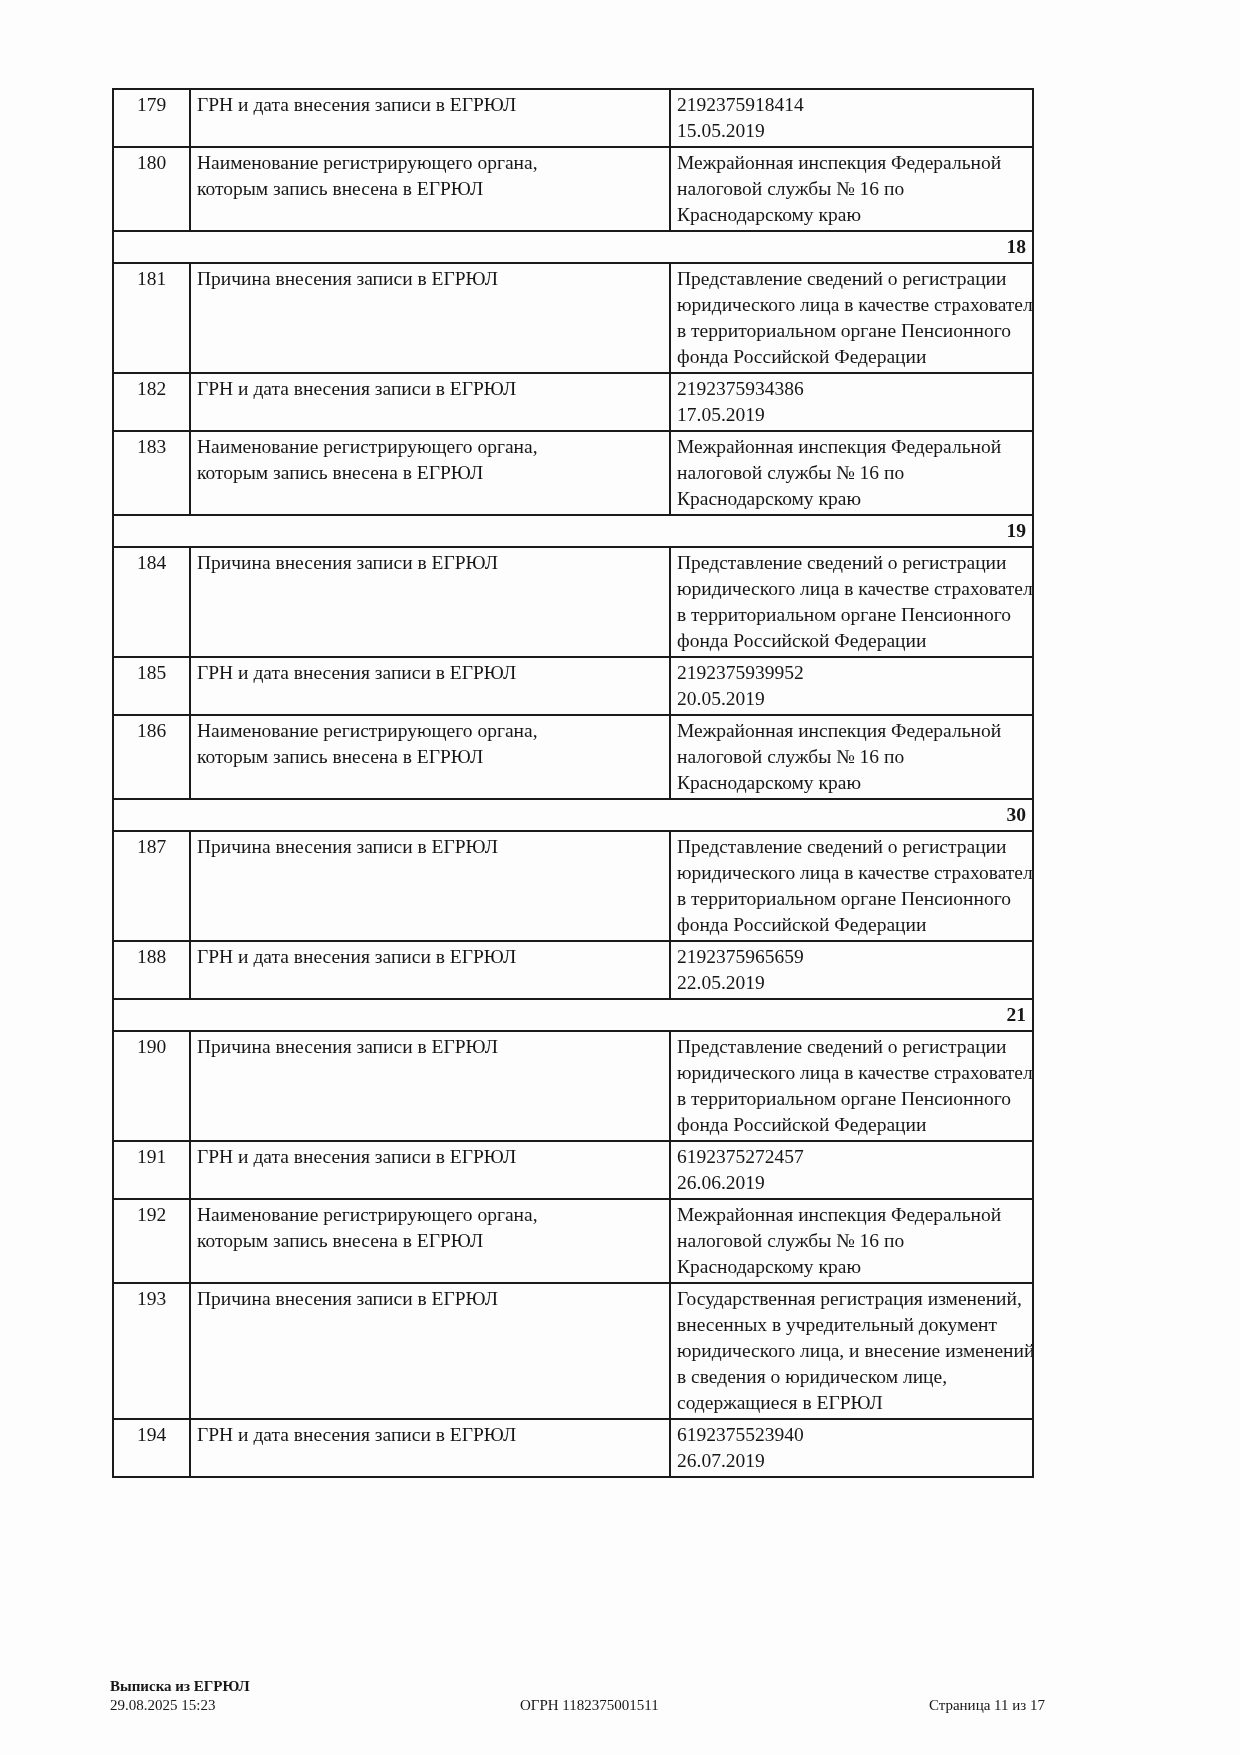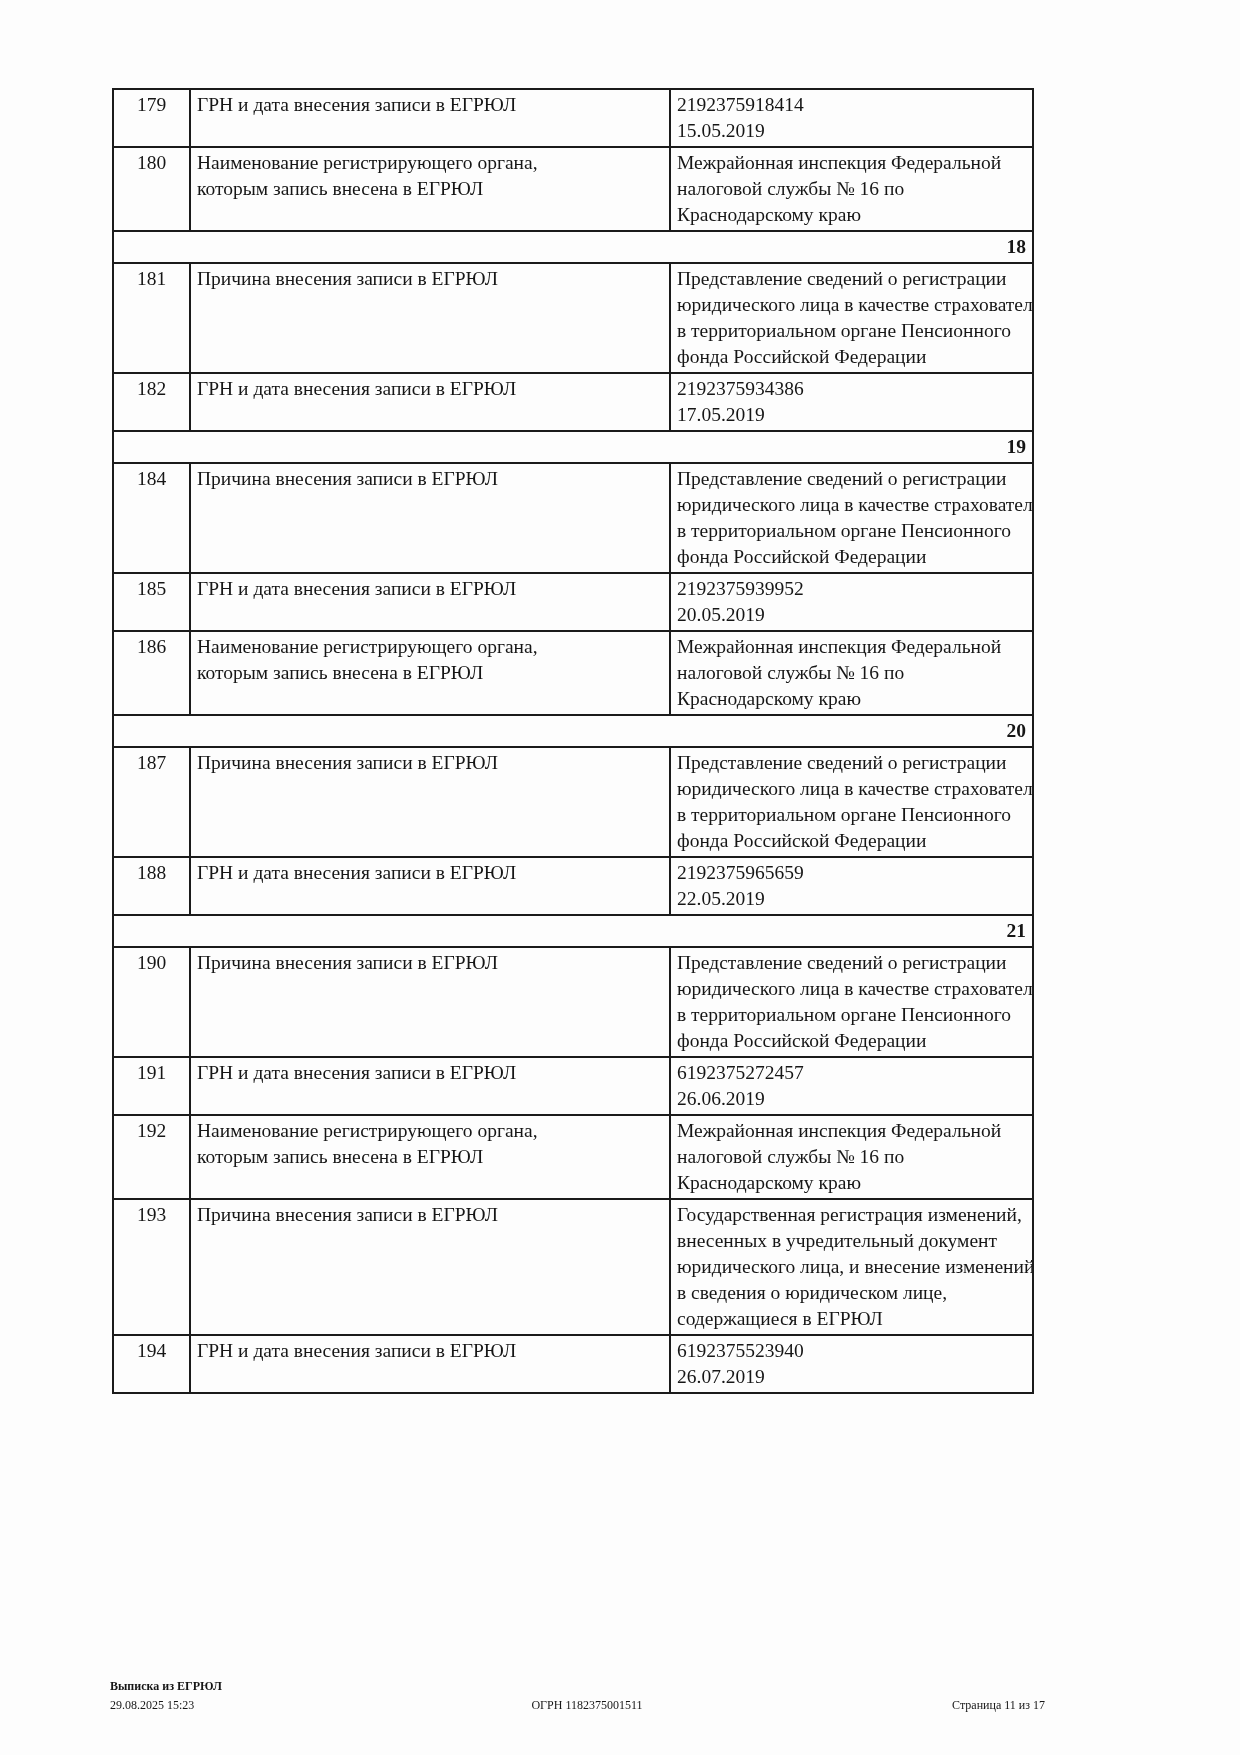--- a/index.html
+++ b/index.html
@@ -40,21 +40,21 @@
     white-space: normal;
     padding: 2px 0;
   }
   .footer {
     position: absolute;
     left: 110px; top: 1672px;
     width: 935px;
     display: flex;
     justify-content: space-between;
     align-items: flex-end;
-    font-size: 12px;
+    font-size: 15px;
     line-height: 19px;
   }
   .footer .f-left { text-align: left; }
   .footer .f-title { font-weight: bold; }
   .footer .f-center { text-align: right; margin-top: 24px; }
   .footer .f-right { text-align: left; }
 </style>
 </head>
 <body>
 
@@ -91,20 +91,28 @@
 в территориальном органе Пенсионного
 фонда Российской Федерации</td>
       </tr>
       <tr>
         <td class="c-num">182</td>
         <td class="c-label">ГРН и дата внесения записи в ЕГРЮЛ</td>
         <td class="c-value">2192375934386
 17.05.2019</td>
       </tr>
       <tr>
+        <td class="c-num">183</td>
+        <td class="c-label">Наименование регистрирующего органа,
+которым запись внесена в ЕГРЮЛ</td>
+        <td class="c-value">Межрайонная инспекция Федеральной
+налоговой службы № 16 по
+Краснодарскому краю</td>
+      </tr>
+      <tr>
         <td class="c-sec" colspan="3">19</td>
       </tr>
       <tr>
         <td class="c-num">184</td>
         <td class="c-label">Причина внесения записи в ЕГРЮЛ</td>
         <td class="c-value">Представление сведений о регистрации
 юридического лица в качестве страхователя
 в территориальном органе Пенсионного
 фонда Российской Федерации</td>
       </tr>
@@ -116,21 +124,21 @@
       </tr>
       <tr>
         <td class="c-num">186</td>
         <td class="c-label">Наименование регистрирующего органа,
 которым запись внесена в ЕГРЮЛ</td>
         <td class="c-value">Межрайонная инспекция Федеральной
 налоговой службы № 16 по
 Краснодарскому краю</td>
       </tr>
       <tr>
-        <td class="c-sec" colspan="3">20</td>
+        <td class="c-sec" colspan="3">30</td>
       </tr>
       <tr>
         <td class="c-num">187</td>
         <td class="c-label">Причина внесения записи в ЕГРЮЛ</td>
         <td class="c-value">Представление сведений о регистрации
 юридического лица в качестве страхователя
 в территориальном органе Пенсионного
 фонда Российской Федерации</td>
       </tr>
       <tr>

